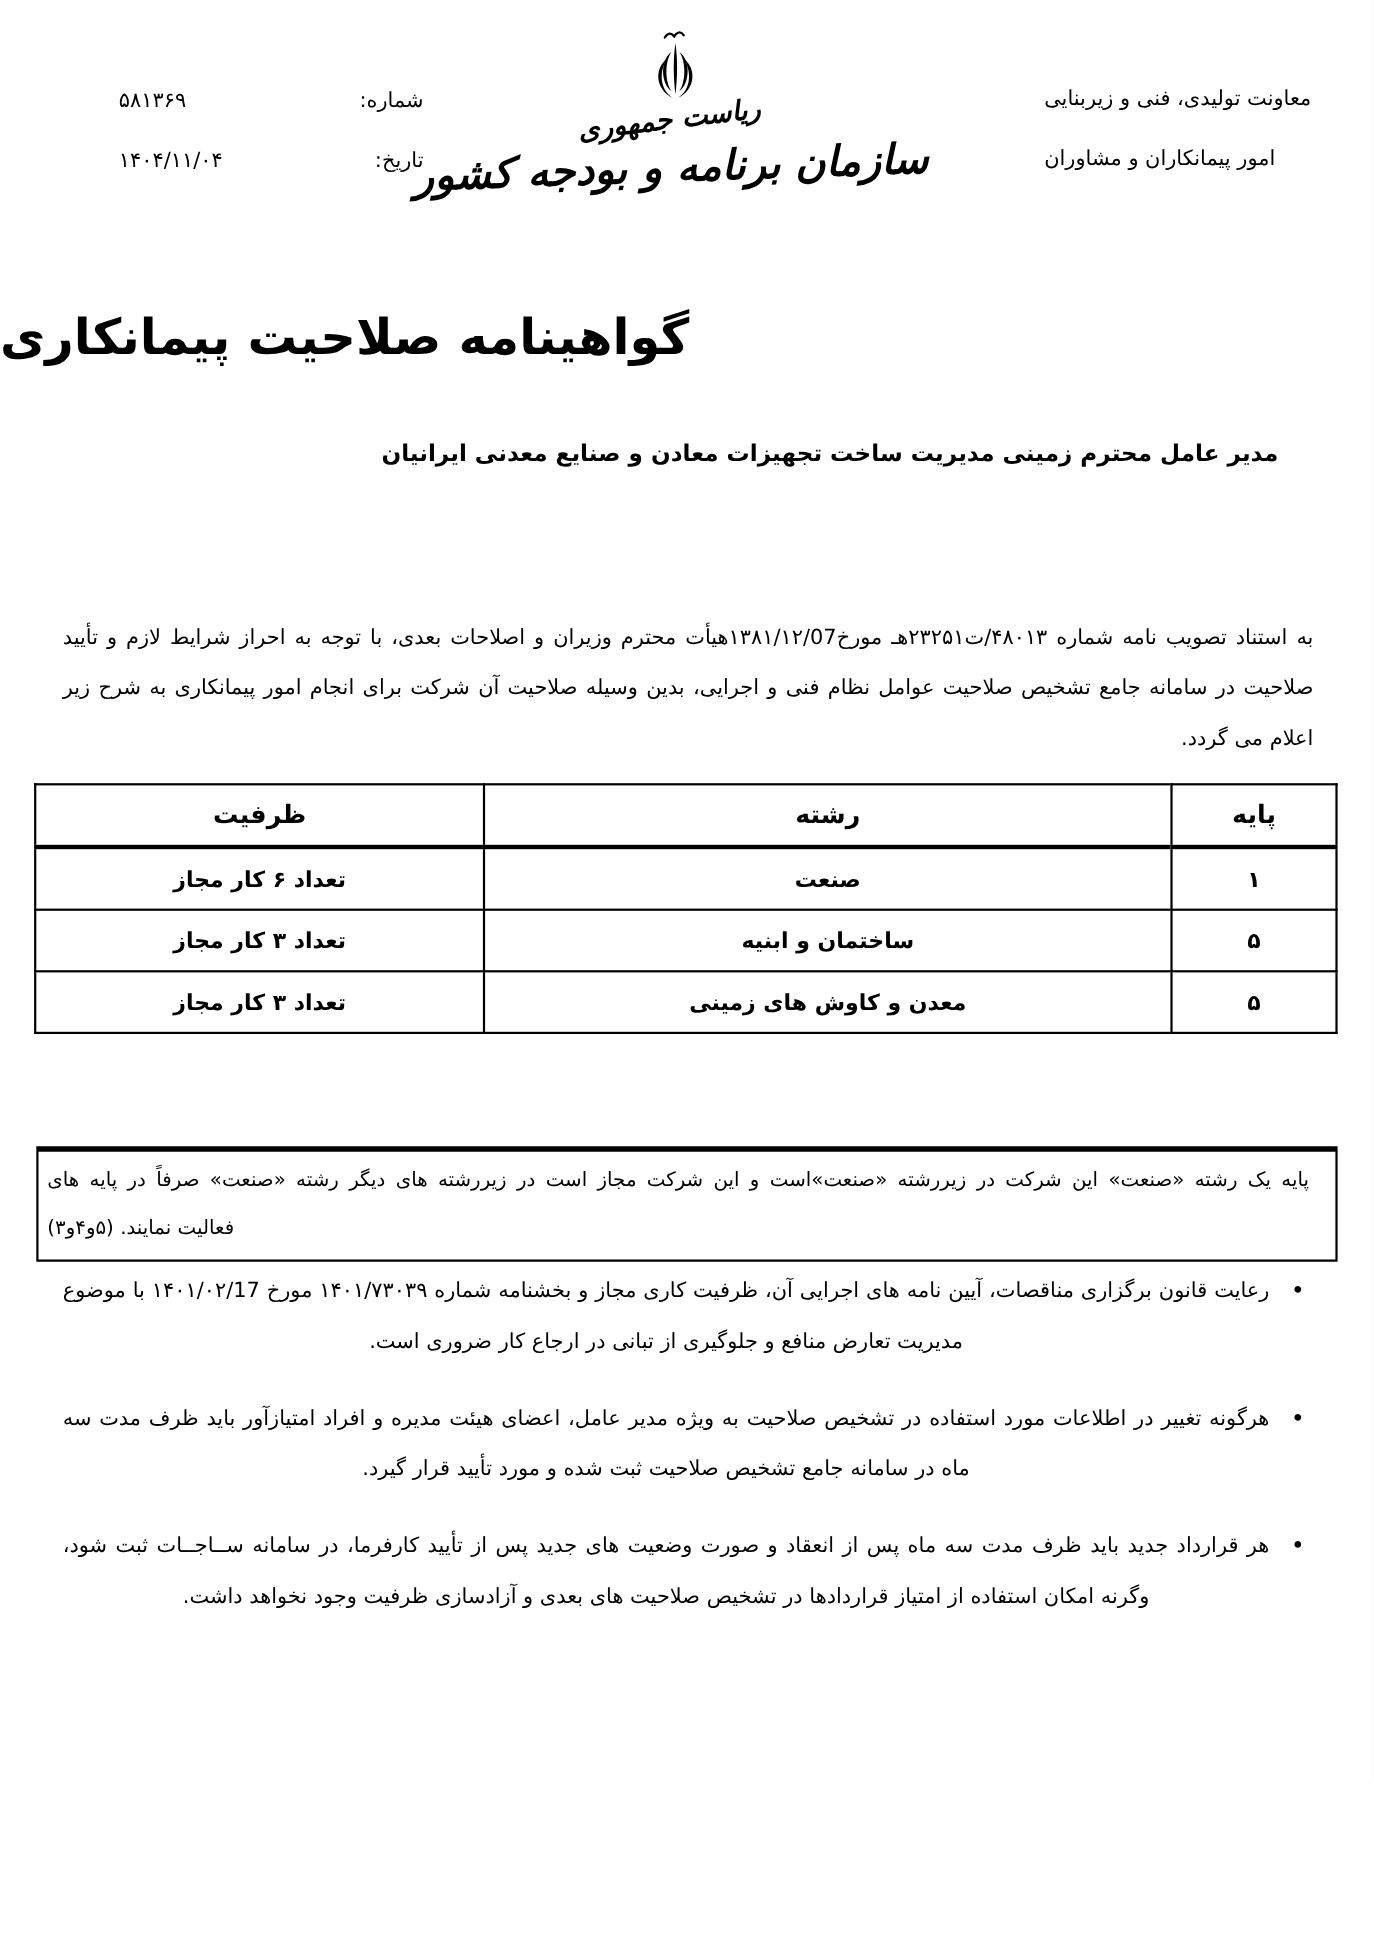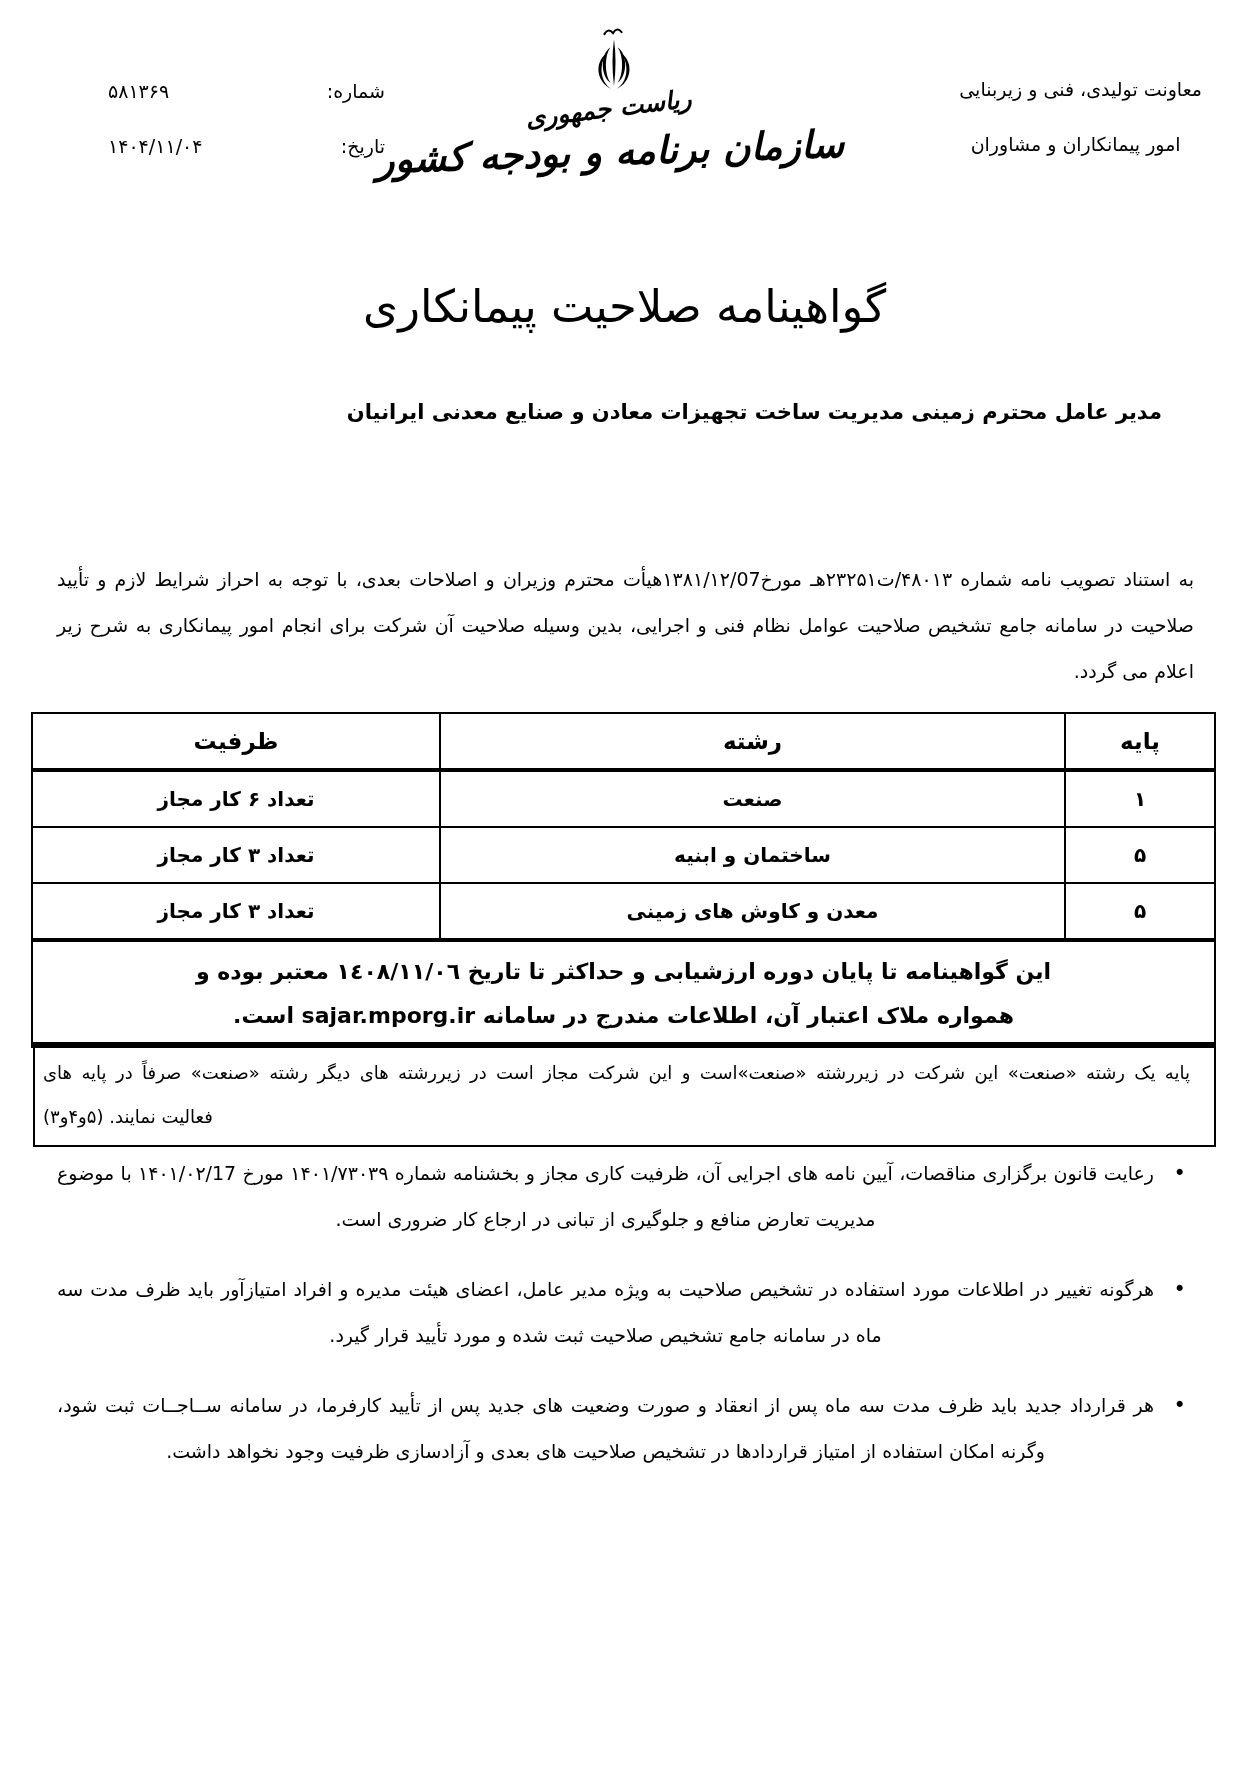--- a/index.html
+++ b/index.html
@@ -7,36 +7,36 @@
     position:relative;
     width:1249px; height:1766px;
     margin:0 auto;
     background:#ffffff;
     color:#000;
     font-family:"DejaVu Sans", sans-serif;
     direction:rtl;
     overflow:hidden;
   }
   
-  .hdr-deputy { position:absolute; top:78px; right:47px; text-align:center; font-size:19px; }
+  .hdr-deputy { position:absolute; top:78px; right:57px; text-align:left; font-size:19px; }
   .hdr-deputy .l2 { margin-top:33px; margin-left:0; padding-right:10px; }
   .hdr-meta { position:absolute; top:80px; left:108px; width:277px; font-size:19px; }
   .hdr-meta .row { display:flex; justify-content:space-between; direction:rtl; }
   .hdr-meta .row + .row { margin-top:33px; }
   .hdr-center { position:absolute; top:0; left:0; right:0; text-align:center; }
   .emblem { position:absolute; top:26px; left:50%; transform:translateX(calc(-50% - 11px)); }
   .presidency-wrap { position:absolute; top:94px; left:0; right:0; text-align:center; }
   .presidency-wrap span { display:inline-block; font-size:25px; font-weight:bold; font-style:italic;
      transform:translateX(-16px) rotate(-7deg); }
   .org-wrap { position:absolute; top:130px; left:0; right:0; text-align:center; }
   .org-wrap span { display:inline-block; font-size:38px; font-weight:bold; font-style:italic;
      transform:translateX(-14px) rotate(-2deg); }
   
-  .doc-title { position:absolute; top:280px; left:0; right:0; text-align:center;
-     font-size:45px; font-weight:normal; }
+  .doc-title { position:absolute; top:280px; left:0; right:0; text-align:left;
+     font-size:45px; font-weight:bold; }
   
   .addressee { position:absolute; top:390px; right:87px; left:60px; text-align:right;
      font-size:21px; font-weight:bold; line-height:44px; }
   
   .intro { position:absolute; top:556px; right:55px; left:57px; font-size:19px;
      line-height:46px; text-align:justify; }
   
   .qual-table { position:absolute; top:712px; right:33px; left:33px; width:1183px;
      border-collapse:collapse; table-layout:fixed; }
   .qual-table th, .qual-table td { border:2px solid #000; text-align:center; vertical-align:middle; }
@@ -126,26 +126,20 @@
       <tr>
         <td>۵</td>
         <td>ساختمان و ابنیه</td>
         <td>تعداد ۳ کار مجاز</td>
       </tr>
       <tr>
         <td>۵</td>
         <td>معدن و کاوش های زمینی</td>
         <td>تعداد ۳ کار مجاز</td>
       </tr>
-      <tr>
-        <td class="note-cell" colspan="3">
-          <div>این گواهینامه تا پایان دوره ارزشیابی و حداکثر تا تاریخ ١٤٠٨/١١/٠٦ معتبر بوده و</div>
-          <div>همواره ملاک اعتبار آن، اطلاعات مندرج در سامانه sajar.mporg.ir است.</div>
-        </td>
-      </tr>
     </tbody>
   </table>
 
   <div class="restriction">
     <div class="r1">پایه یک رشته «صنعت» این شرکت در زیررشته «صنعت»است و این شرکت مجاز است در زیررشته  های دیگر رشته «صنعت» صرفاً در پایه های</div>
     <div class="r2">
       <span class="grades">(۳‎و‎۴‎و‎۵)</span>
       <span> </span>
       <span class="action">فعالیت نمایند.</span>
     </div>

